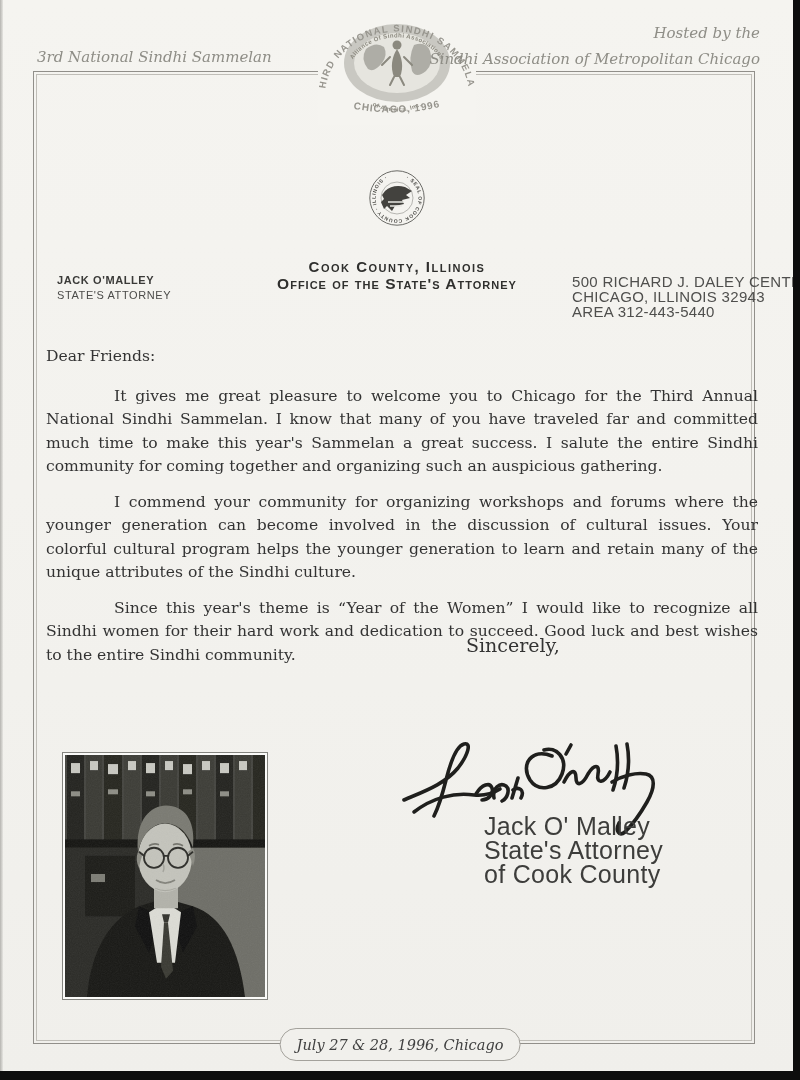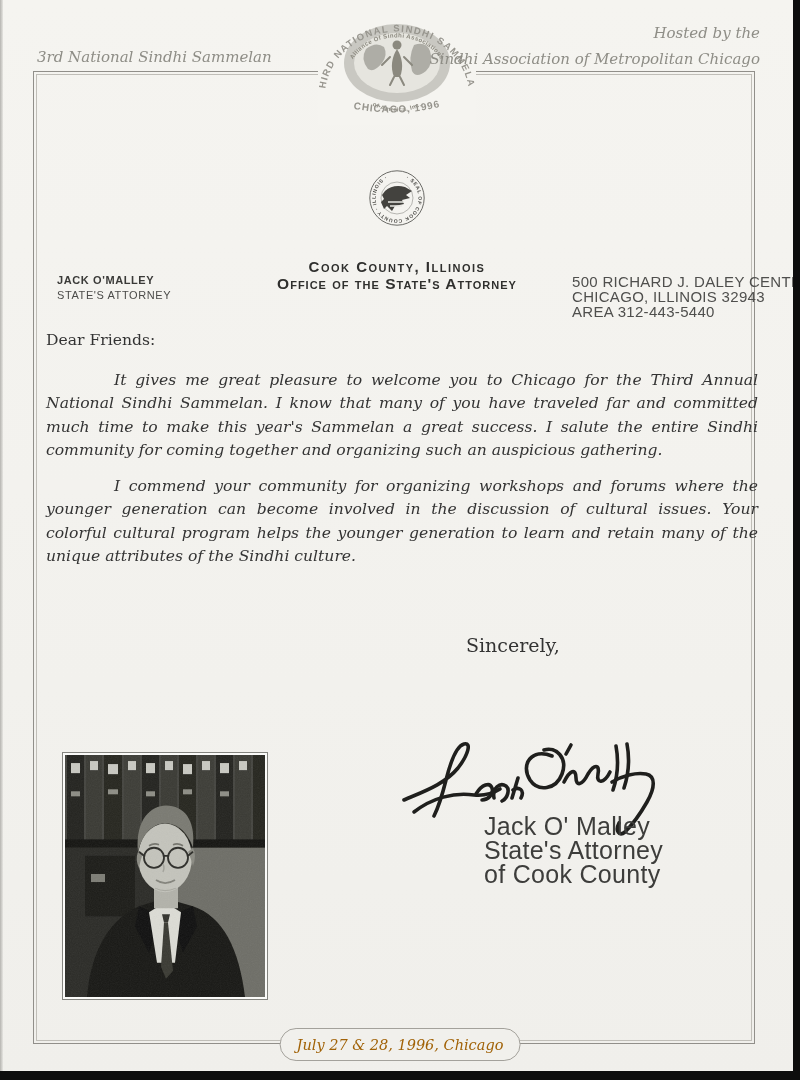--- a/index.html
+++ b/index.html
@@ -32,37 +32,37 @@
     font-weight:bold;font-size:15px;letter-spacing:1.5px;font-variant:small-caps;color:#2f2f2d;z-index:3;}
   .official-block{position:absolute;left:57px;top:274px;z-index:3;}
   .official-name{font-weight:bold;font-size:11px;letter-spacing:.6px;color:#3a3a38;}
   .official-title{font-size:11px;letter-spacing:.6px;color:#4c4c4a;margin-top:3px;}
   .address-block{position:absolute;left:572px;top:274px;font-size:15px;line-height:15px;
     letter-spacing:.3px;color:#4f4f4d;z-index:3;}
   .address-block div{white-space:nowrap;}
   
   .letter{position:absolute;left:46px;top:329px;width:712px;z-index:3;
     font-family:"DejaVu Serif",serif;font-size:15.6px;line-height:23.5px;color:#333;}
-  .salutation{margin:0 0 16px 0;}
-  .letter p.para{margin:12px 0 6px 0;text-indent:68px;text-align:justify;font-style:italic;}
+  .salutation{margin:16px 0 16px 0;}
+  .letter p.para{margin:12px 0 6px 0;text-indent:68px;text-align:justify;}
   .closing{position:absolute;left:466px;top:634px;z-index:3;
     font-family:"DejaVu Serif",serif;font-size:19px;color:#333;}
   
   .signature{position:absolute;left:396px;top:738px;width:272px;height:100px;z-index:3;}
   .sig-block{position:absolute;left:484px;top:814px;z-index:3;font-size:25px;line-height:24px;
     letter-spacing:.3px;color:#3d3d3b;}
   
   .photo{position:absolute;left:62px;top:752px;width:206px;height:248px;z-index:3;
     border:1px solid #84847f;background:#fbfbf9;padding:2px;box-sizing:border-box;}
   .photo svg{display:block;width:100%;height:100%;}
   
   .footer-pill{position:absolute;left:400px;top:1028px;transform:translateX(-50%);height:31px;
     border:1.5px solid #a3a19b;border-radius:17px;background:#f1f0ec;display:flex;align-items:center;
     padding:0 16px;z-index:4;font-family:"DejaVu Serif",serif;font-style:italic;
-    font-size:14.5px;color:#a16207;white-space:nowrap;}
+    font-size:14.5px;color:#404040;white-space:nowrap;}
   .tiny-arc{font-family:"Liberation Sans",sans-serif;}
 </style>
 </head>
 <body>
 
 <div class="scan">
 
   <div class="frame-outer">
     <div class="frame-inner"></div>
   </div>
@@ -130,20 +130,21 @@
   <div class="address-block">
     <div>500 RICHARD J. DALEY CENTER</div>
     <div>CHICAGO, ILLINOIS 32943</div>
     <div>AREA 312-443-5440</div>
   </div>
 
   <div class="letter">
     <p class="salutation">Dear Friends:</p>
     <p class="para">It gives me great pleasure to welcome you to Chicago for the Third Annual National Sindhi Sammelan. I know that many of you have traveled far and committed much time to make this year's Sammelan a great success. I salute the entire Sindhi community for coming together and organizing such an auspicious gathering.</p>
     <p class="para">I commend your community for organizing workshops and forums where the younger generation can become involved in the discussion of cultural issues. Your colorful cultural program helps the younger generation to learn and retain many of the unique attributes of the Sindhi culture.</p>
+    <p class="para">Since this year's theme is “Year of the Women” I would like to recognize all Sindhi women for their hard work and dedication to succeed. Good luck and best wishes to the entire Sindhi community.</p>
   </div>
 
   <div class="closing">Sincerely,</div>
 
   <div class="signature">
     <svg viewBox="0 0 272 100" width="272" height="100">
       <g fill="none" stroke="#1f1f1d" stroke-width="3.6" stroke-linecap="round" stroke-linejoin="round">
         <path d="M8,62 C26,54 48,47 62,30 C72,17 76,4 68,6 C60,8 54,26 50,42 C46,58 42,70 38,78"></path>
         <path d="M18,74 C36,60 58,54 78,57 C88,58 96,56 104,51"></path>
         <path d="M80,56 C86,46 94,44 96,50 C98,56 92,62 86,62 M98,60 C96,50 104,44 110,48 C114,51 112,60 106,63 M116,60 L122,40 M117,52 C123,48 129,52 125,60"></path>

